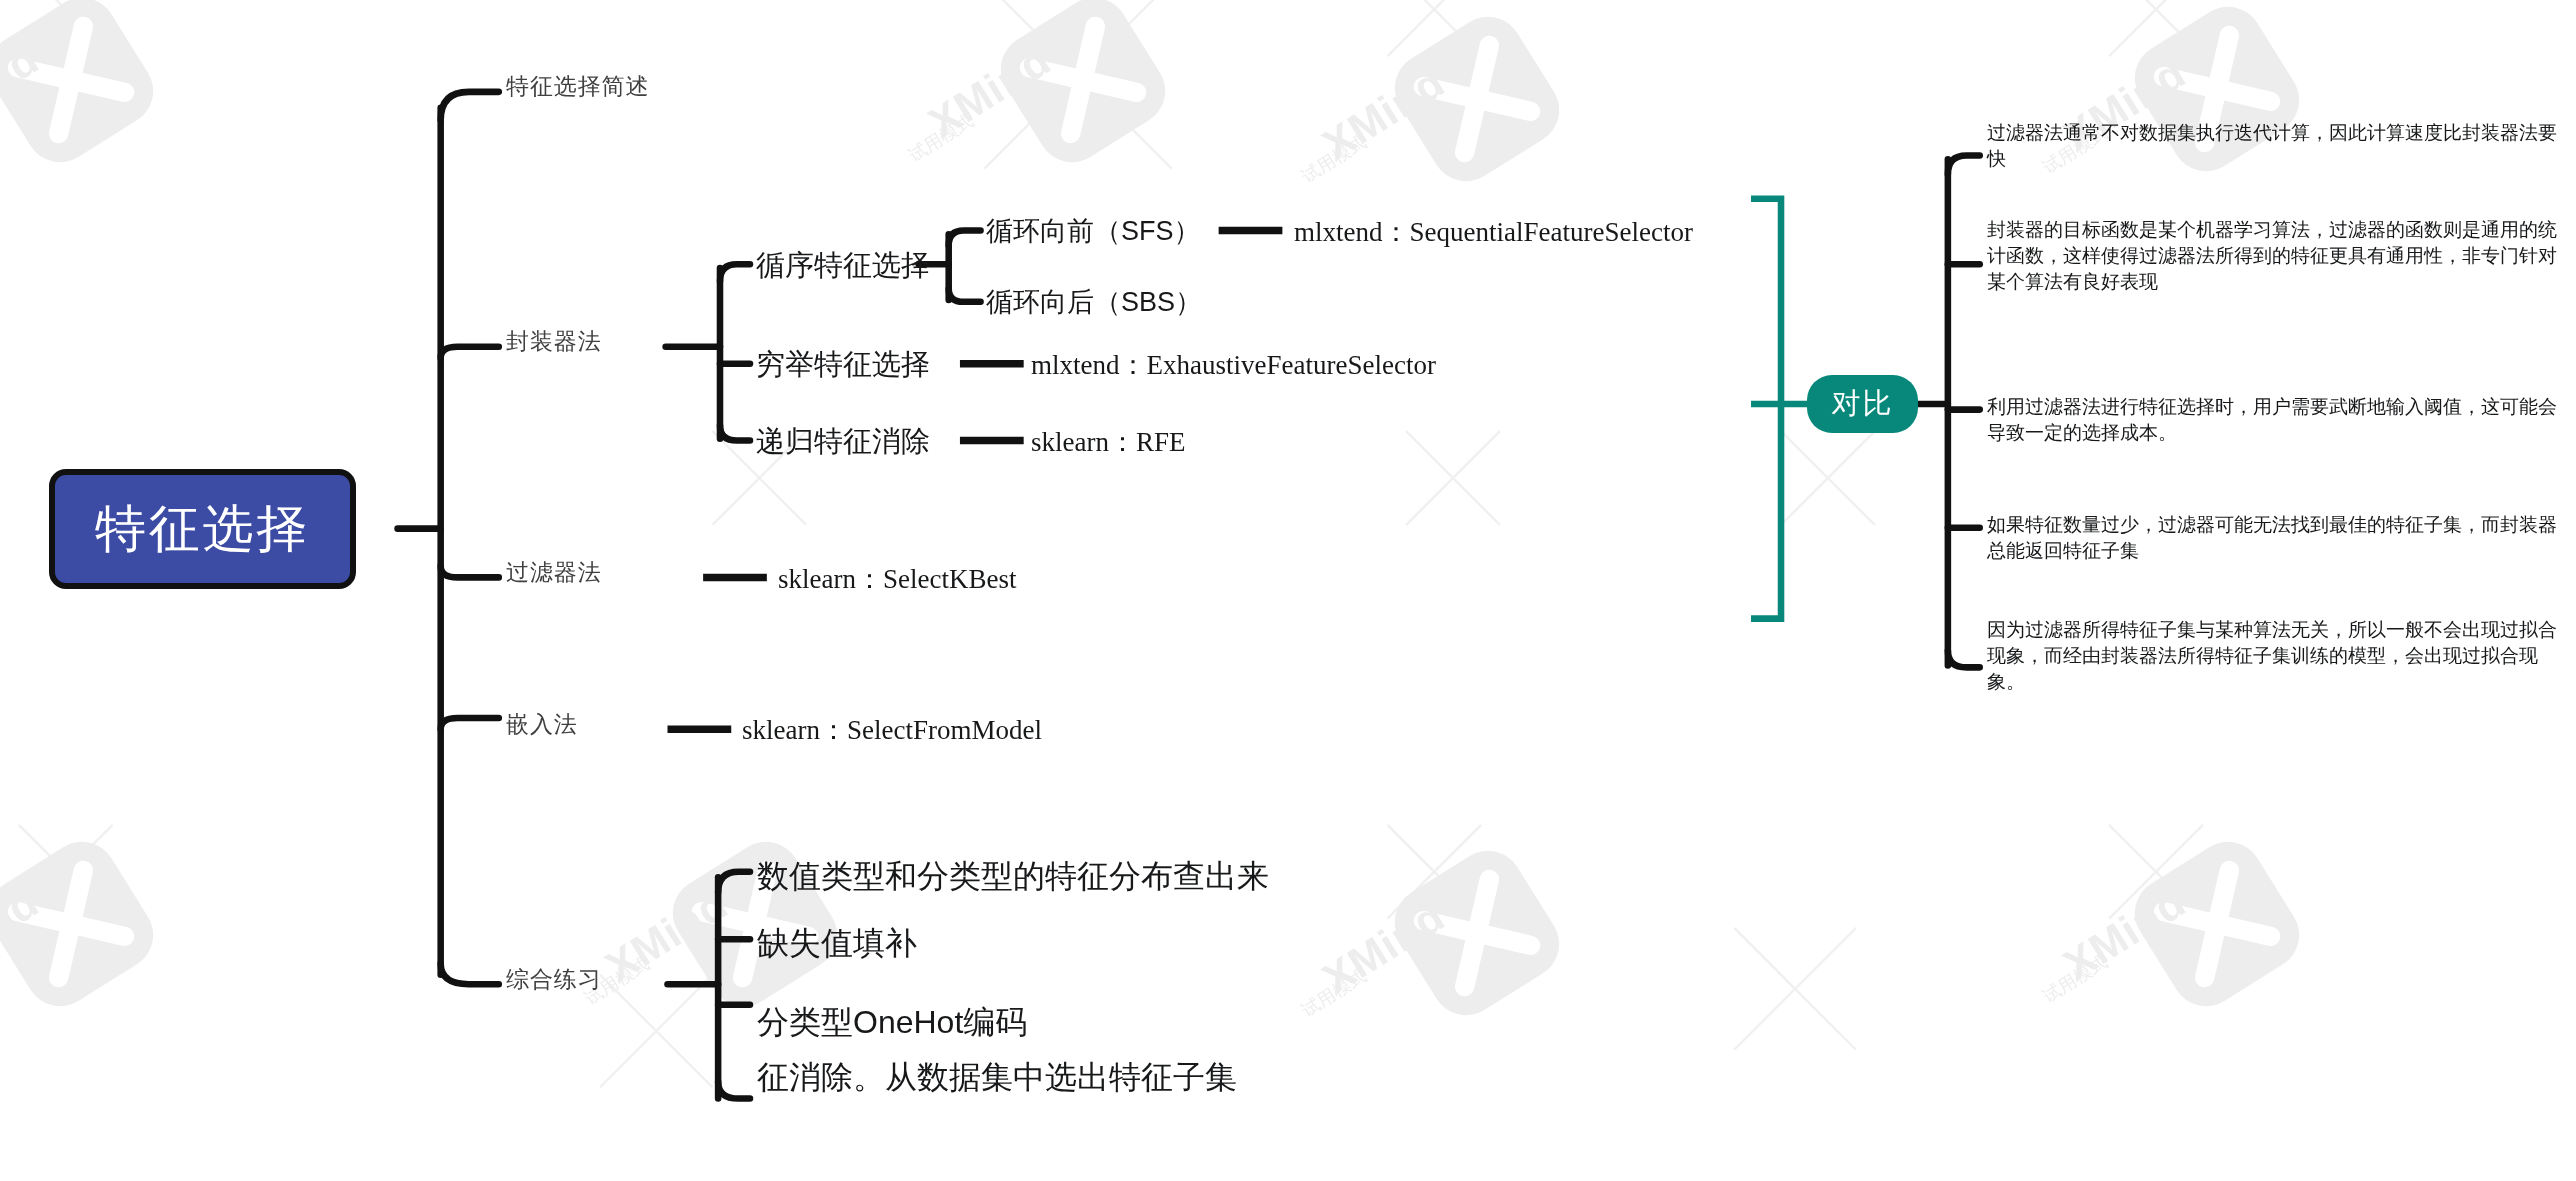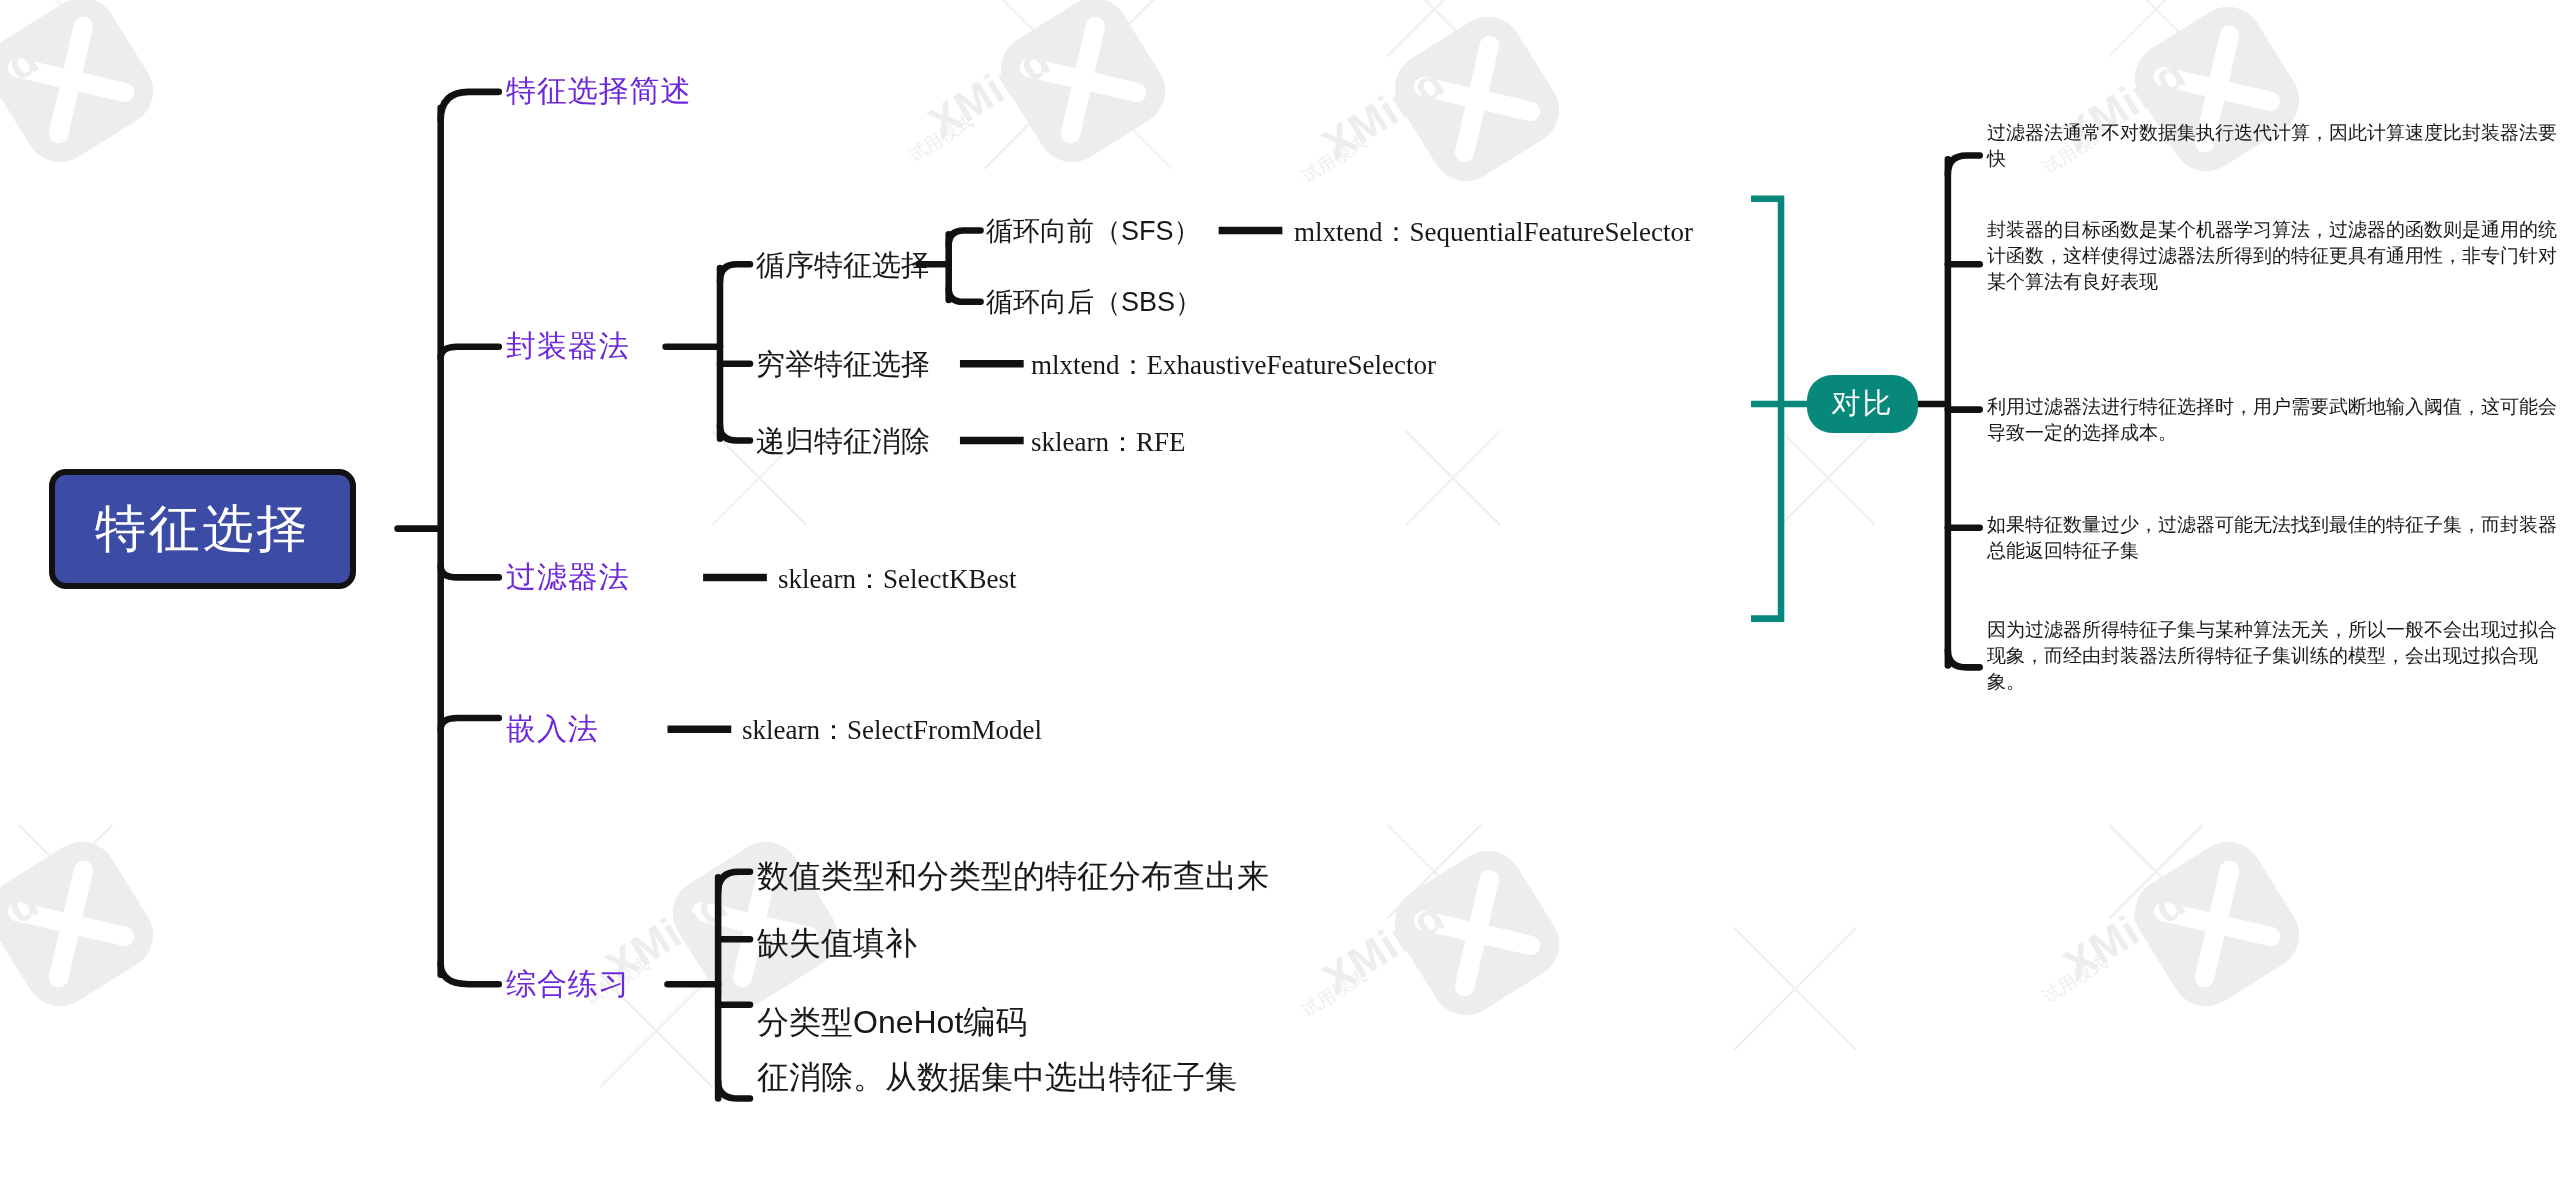--- a/index.html
+++ b/index.html
@@ -81,22 +81,22 @@
     align-items: center;
     justify-content: center;
     color: #ffffff;
     font-size: 51px;
     letter-spacing: 2.8px;
     font-family: "Liberation Sans", sans-serif;
   }
 
   .topic {
     position: absolute;
-    color: #6d28d9;
-    font-size: 30px;
+    color: #404040;
+    font-size: 23px;
     letter-spacing: 0.9px;
     white-space: nowrap;
     font-family: "Liberation Sans", sans-serif;
   }
 
   .sub {
     position: absolute;
     color: #17181a;
     font-size: 29px;
     white-space: nowrap;

